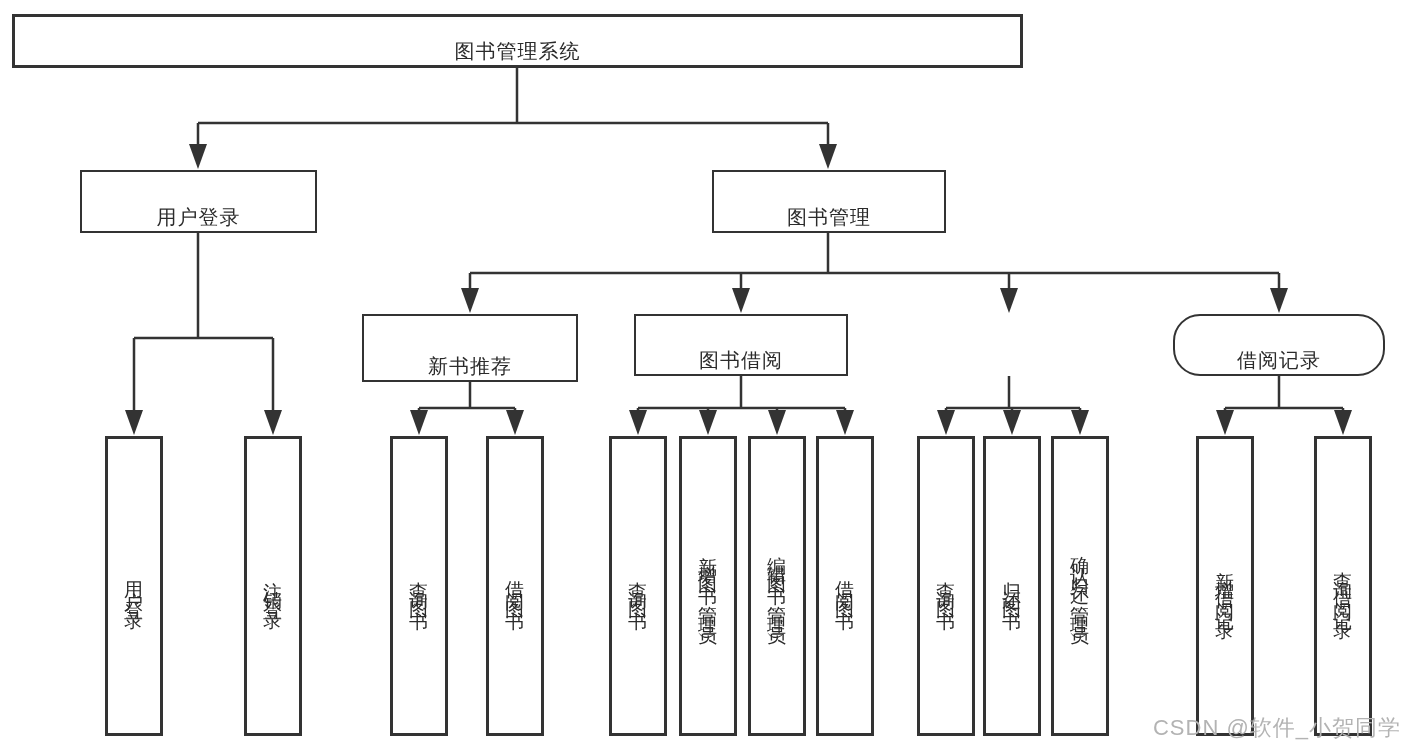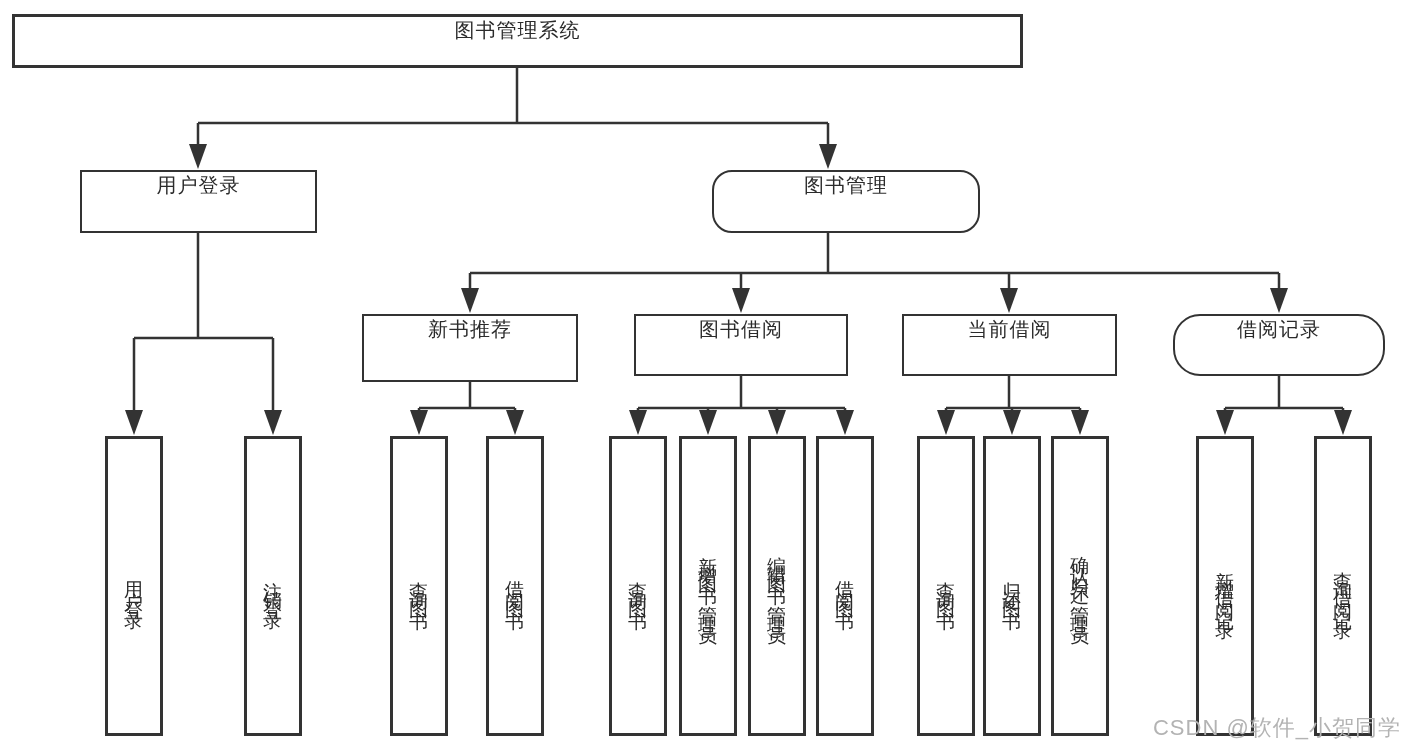--- a/index.html
+++ b/index.html
@@ -20,21 +20,21 @@
     left: 0;
     top: 0;
     z-index: 1;
   }
   .hbox {
     position: absolute;
     box-sizing: border-box;
     border: 2px solid #333333;
     background: #ffffff;
     display: flex;
-    align-items: flex-start;
+    align-items: flex-end;
     justify-content: center;
     color: #2b2b2b;
     font-size: 20px;
     letter-spacing: 1px;
     z-index: 2;
     white-space: nowrap;
   }
   .hbox.root { border-width: 3px; }
   .vbox {
     position: absolute;
@@ -101,32 +101,29 @@
     </g>
   </svg>
 
   <div class="hbox root" style="left:12px; top:14px; width:1011px; height:54px;">
     <span>图书管理系统</span>
   </div>
 
   <div class="hbox" style="left:80px; top:170px; width:237px; height:63px;">
     <span>用户登录</span>
   </div>
-  <div class="hbox" style="left:712px; top:170px; width:268px; height:63px;border-radius:20px;">
+  <div class="hbox" style="left:712px; top:170px; width:234px; height:63px;">
     <span>图书管理</span>
   </div>
 
   <div class="hbox" style="left:362px; top:314px; width:216px; height:68px;">
     <span>新书推荐</span>
   </div>
   <div class="hbox" style="left:634px; top:314px; width:214px; height:62px;">
     <span>图书借阅</span>
-  </div>
-  <div class="hbox" style="left:902px; top:314px; width:215px; height:62px;">
-    <span>当前借阅</span>
   </div>
   <div class="hbox" style="left:1173px; top:314px; width:212px; height:62px;border-radius:27px;">
     <span>借阅记录</span>
   </div>
 
   <div class="vbox" style="left:105px;">
     <span>用户登录</span>
   </div>
   <div class="vbox" style="left:244px;">
     <span>注销登录</span>

